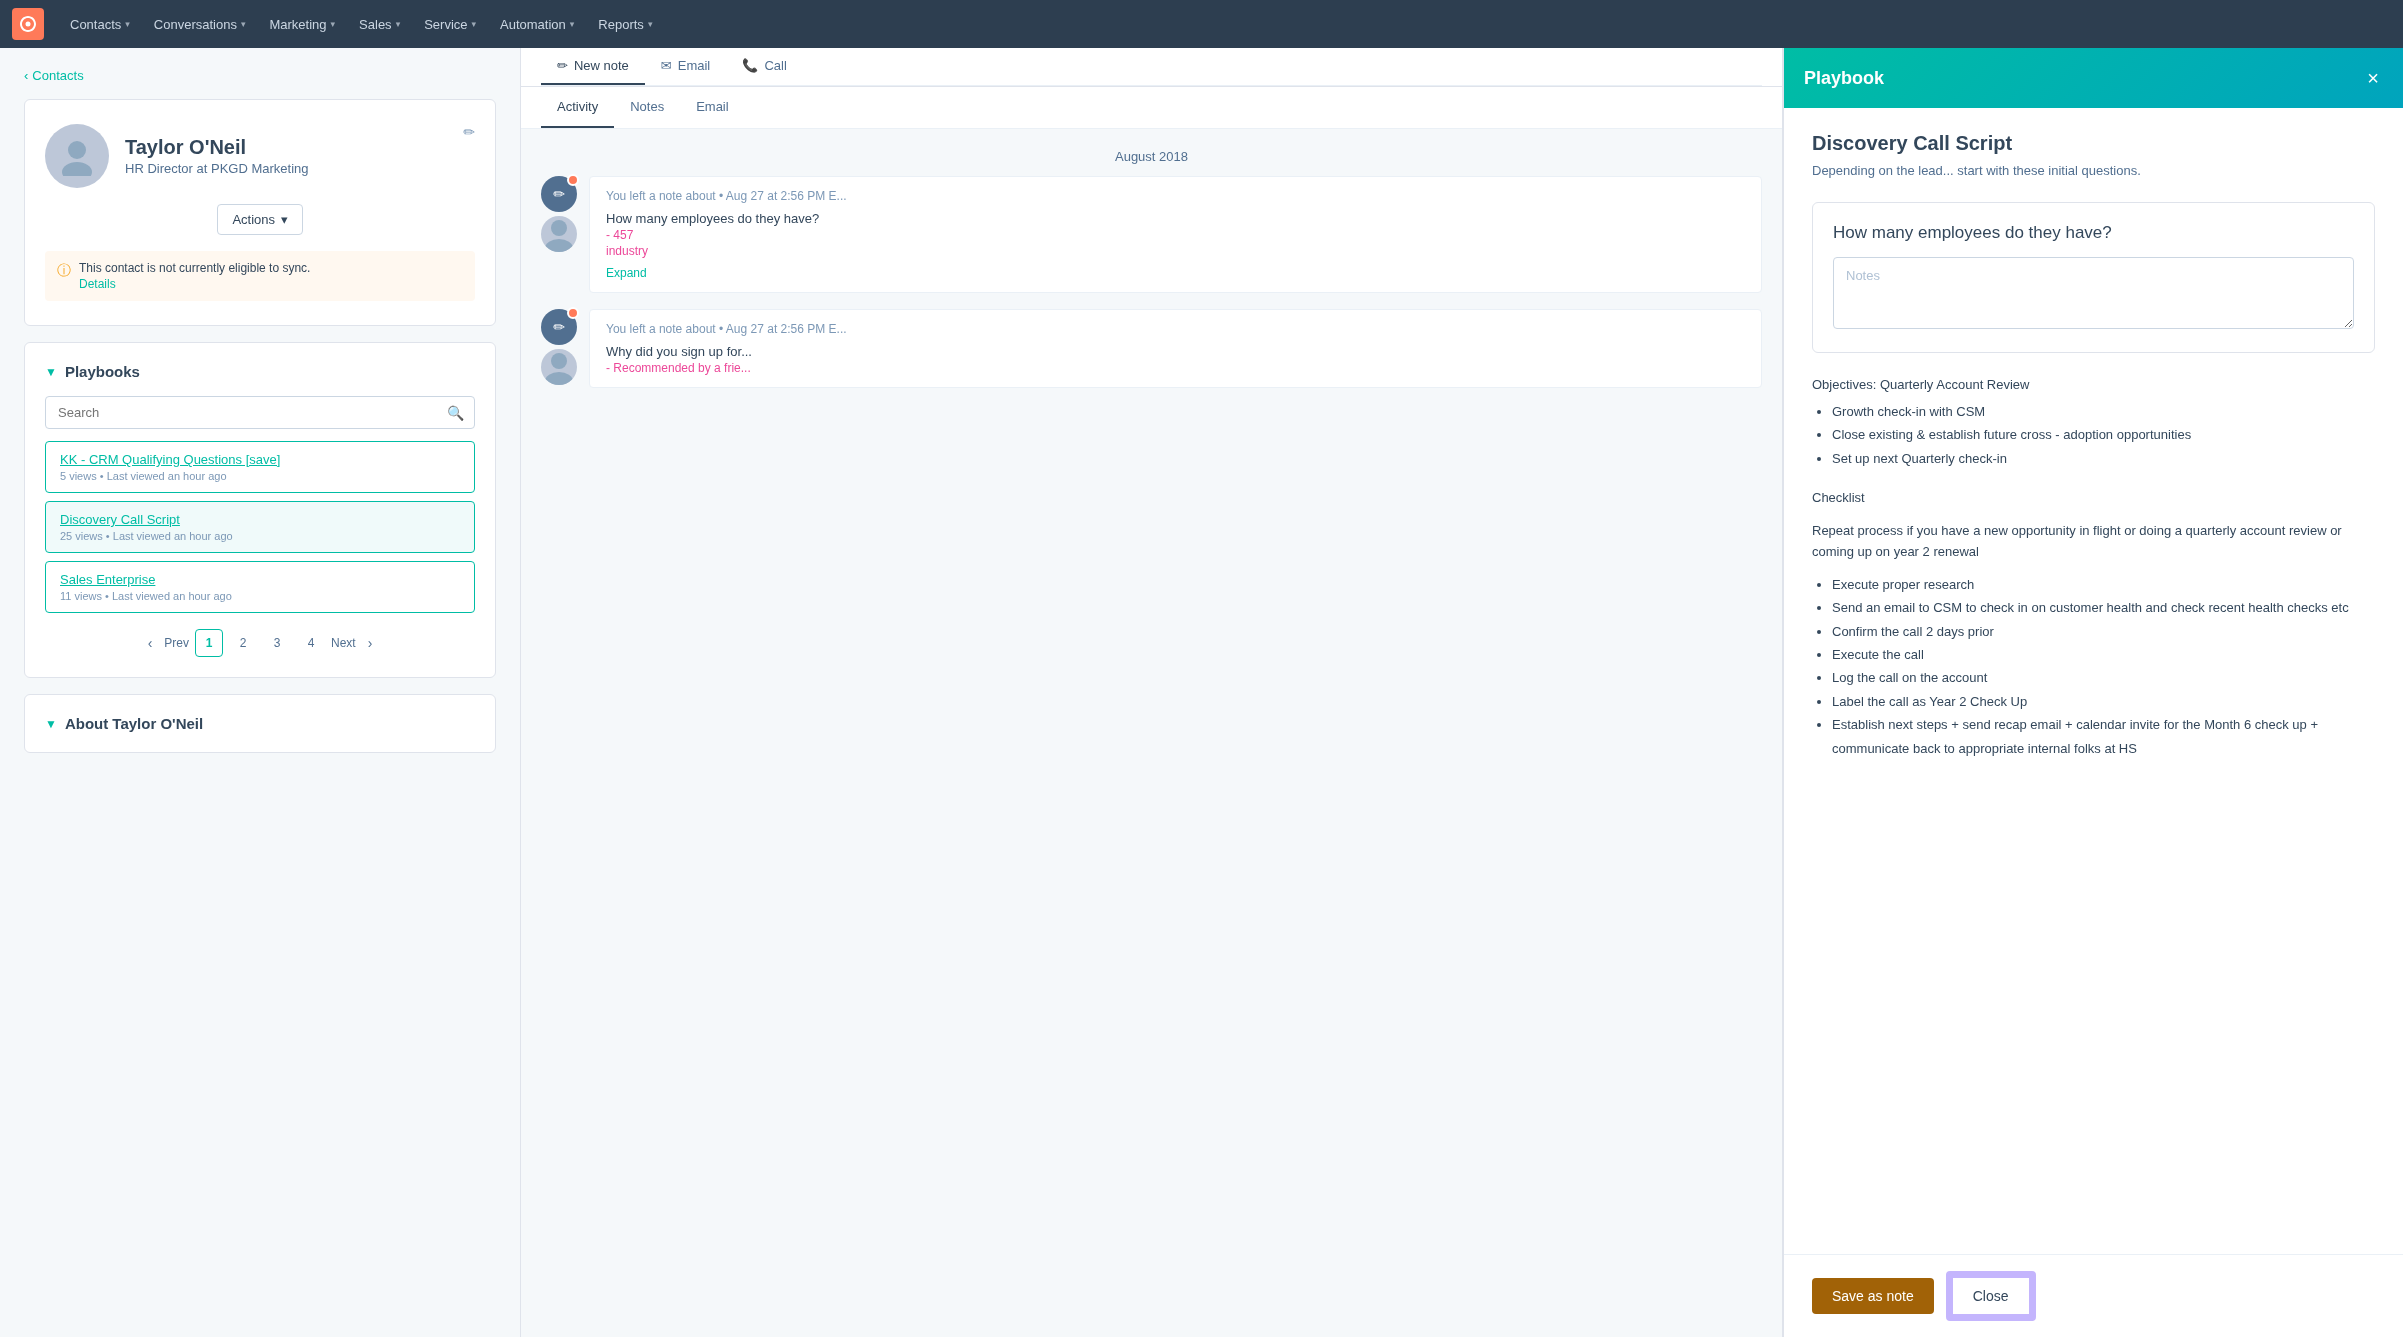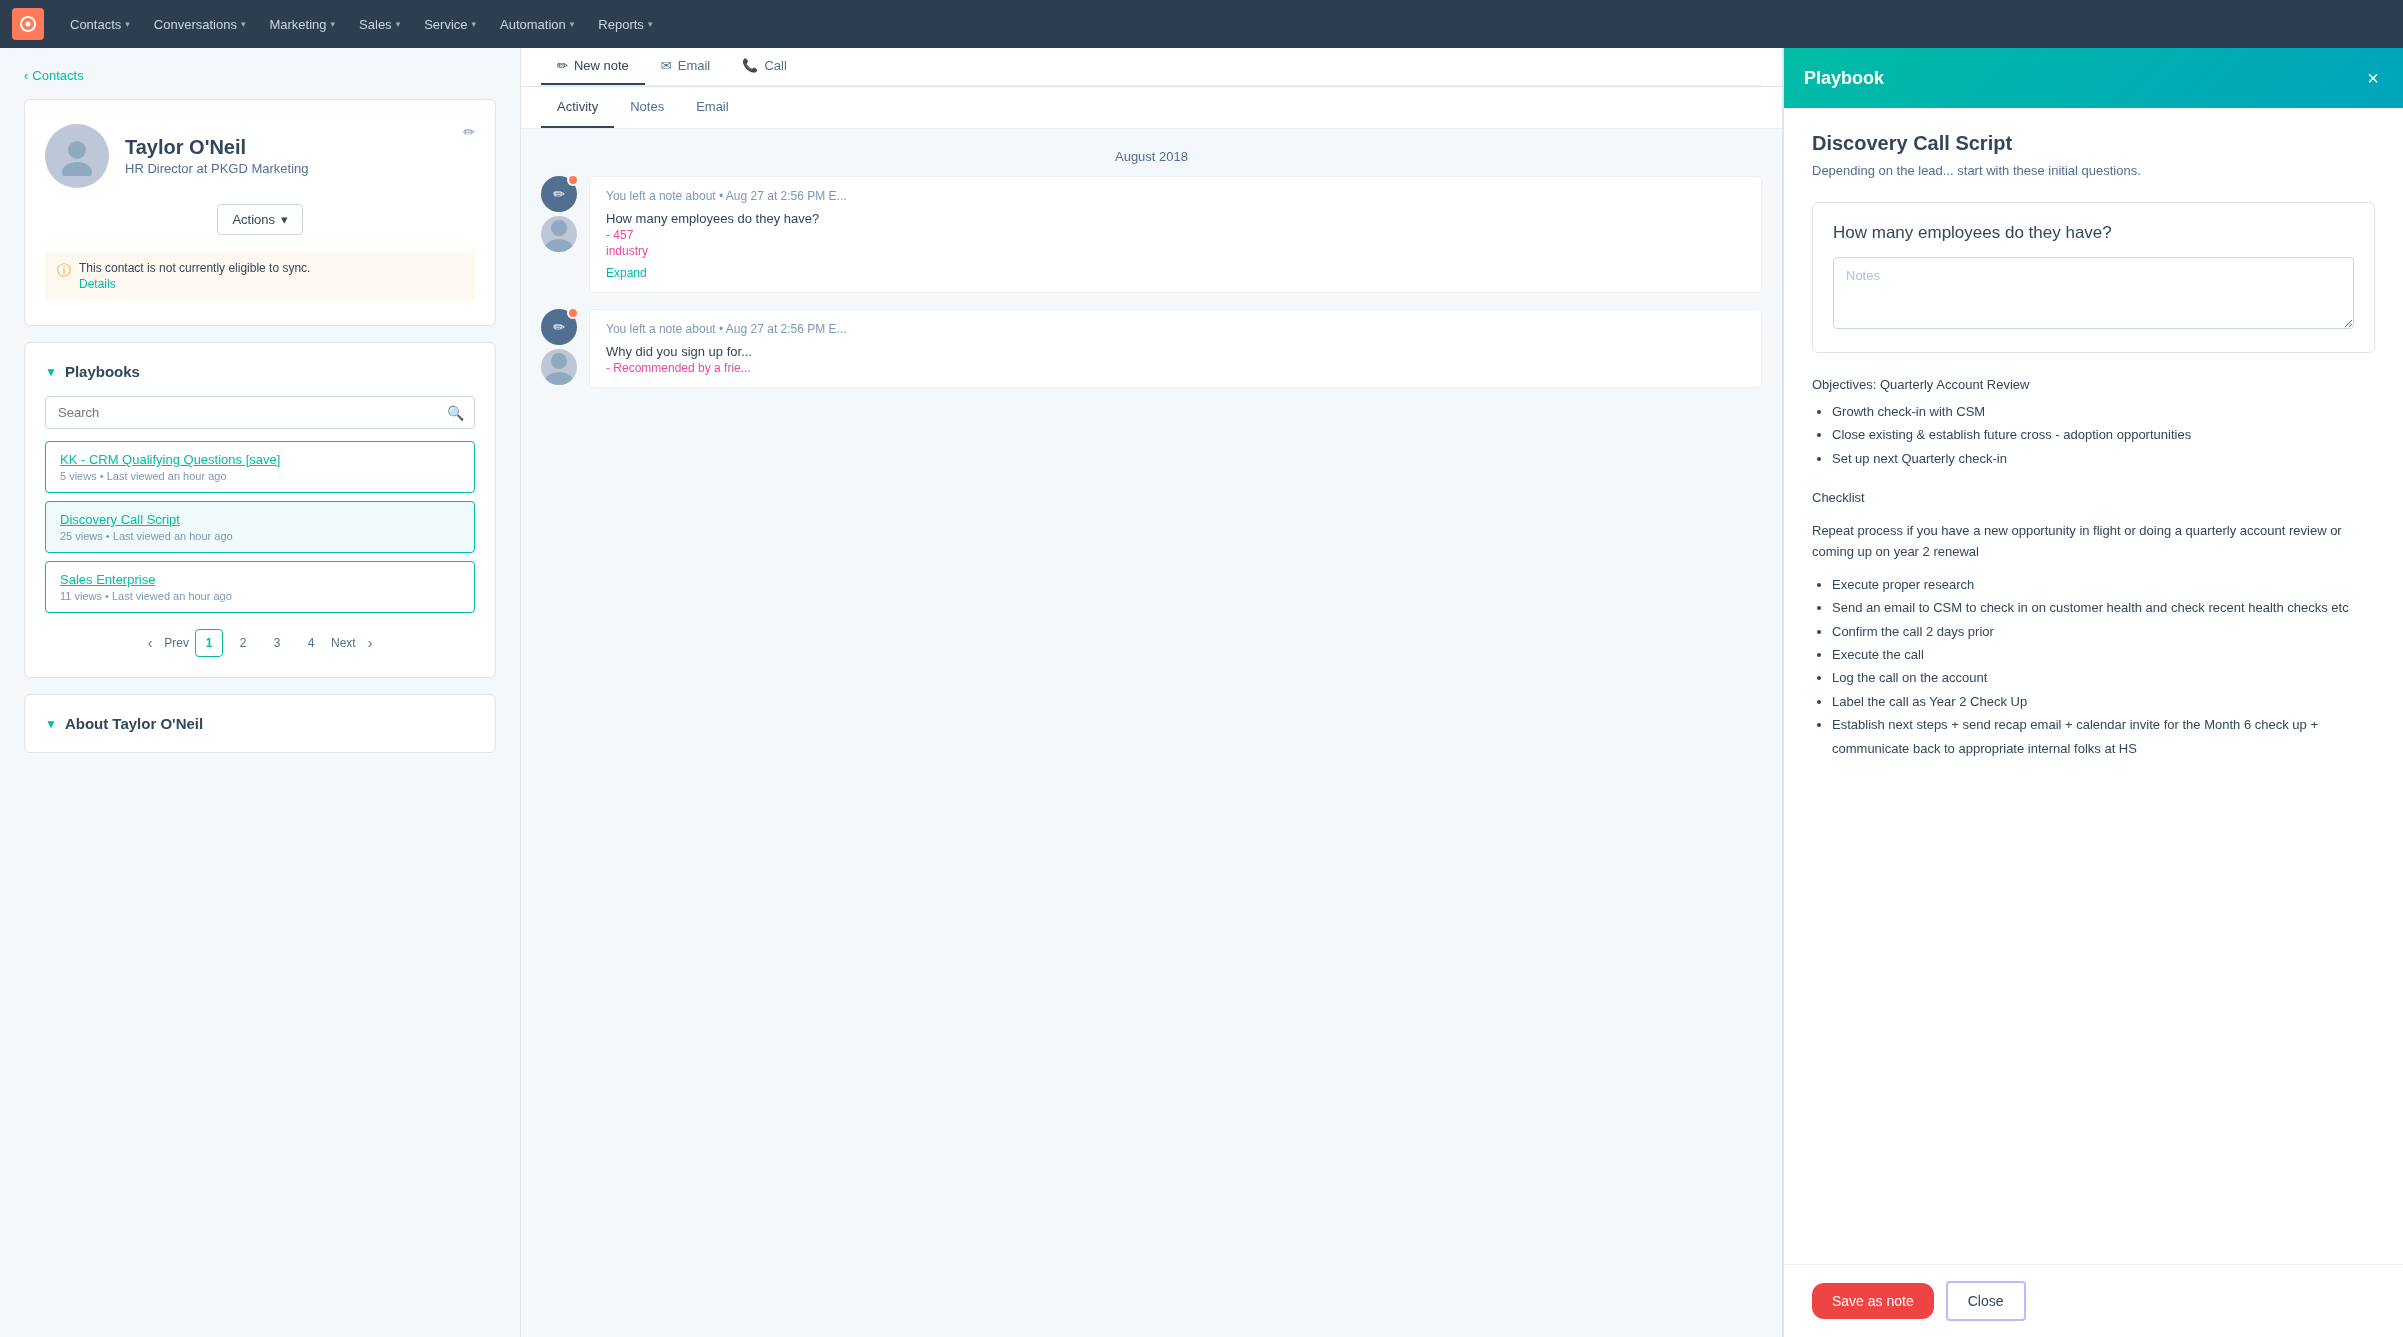--- a/index.html
+++ b/index.html
@@ -378,33 +378,33 @@
     .content-label { font-size: 13px; font-weight: 500; color: #33475b; margin-bottom: 8px; }
     .content-text { font-size: 13px; color: #33475b; line-height: 1.6; margin-top: 16px; }
     .content-list { list-style: disc; padding-left: 20px; font-size: 13px; color: #33475b; line-height: 1.8; }
 
     .playbook-footer {
       padding: 16px 28px;
       border-top: 1px solid #eaf0f6;
       display: flex; gap: 12px; align-items: center;
     }
     .btn-save-note {
-      background: #ef4444;
+      background: #a16207;
       color: #fff;
       border: none;
-      border-radius: 12px;
+      border-radius: 4px;
       padding: 10px 20px;
       font-size: 14px;
       font-weight: 500;
       cursor: pointer;
     }
     .btn-close {
       background: #fff;
       color: #33475b;
-      border: 2px solid #c4b5fd;
+      border: 7px solid #c4b5fd;
       border-radius: 4px;
       padding: 10px 20px;
       font-size: 14px;
       cursor: pointer;
     }
   </style>
 </head>
 <body>
 
 <nav class="top-nav">

